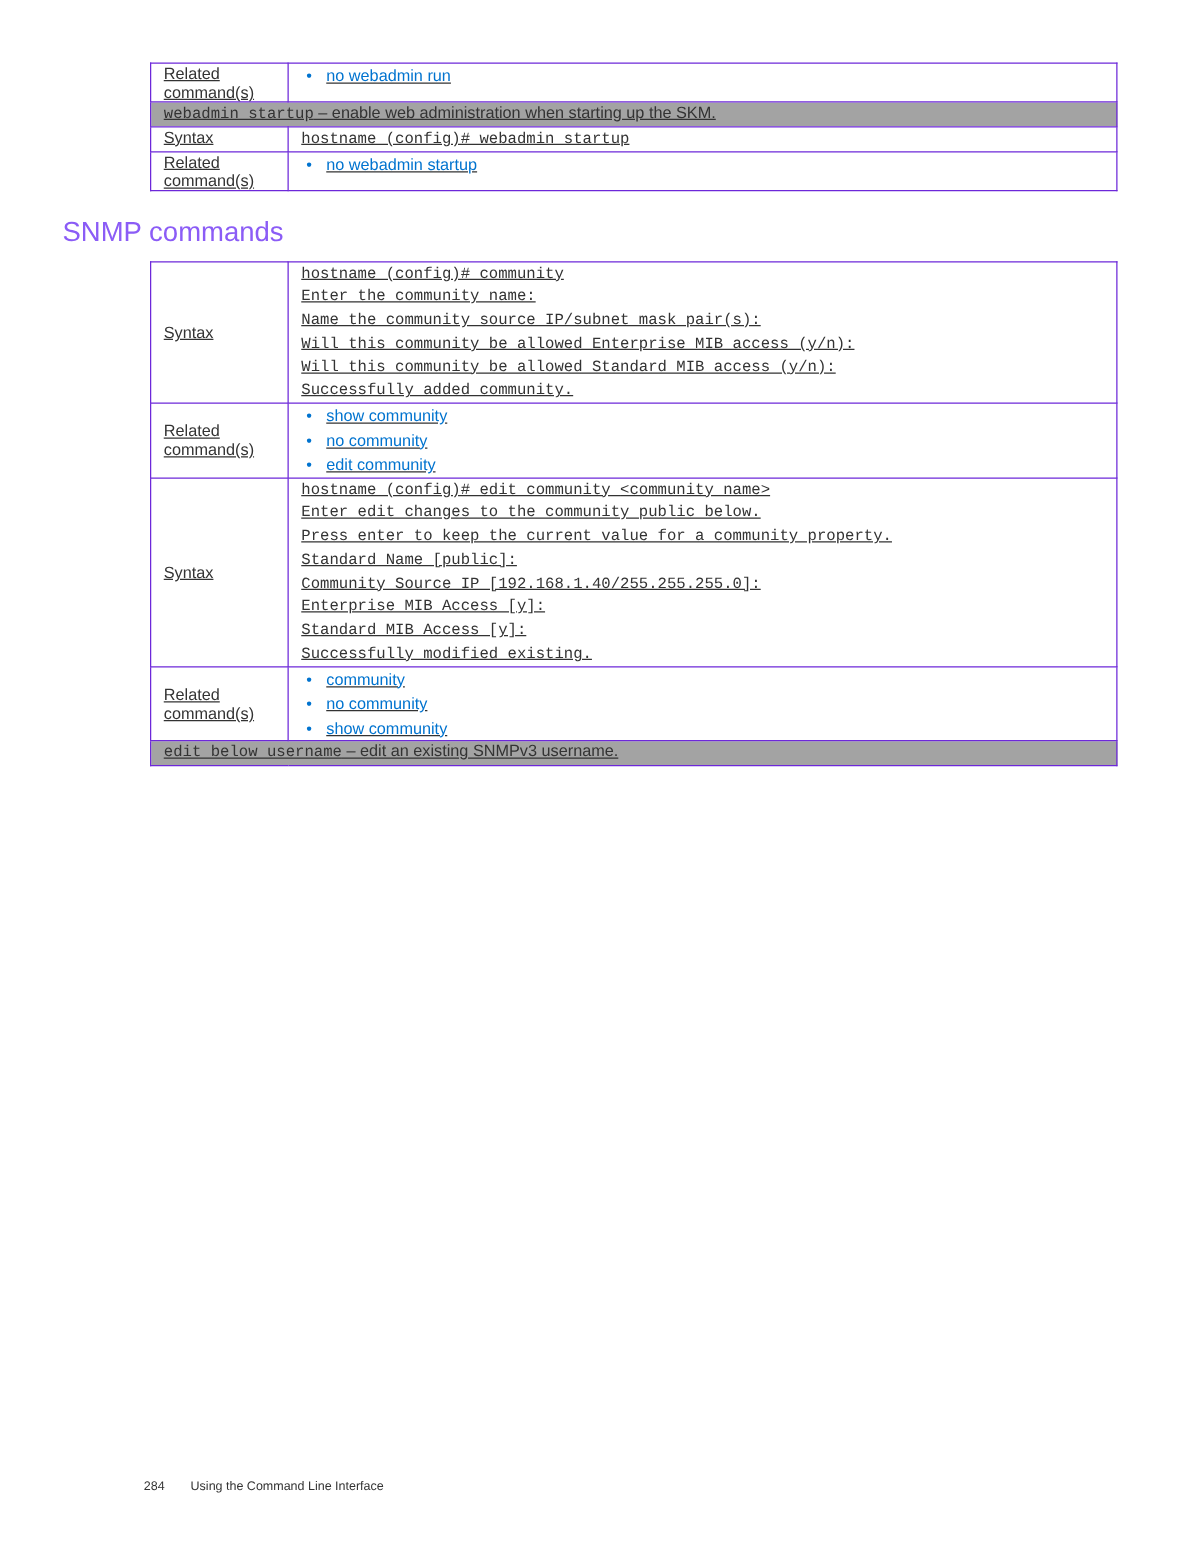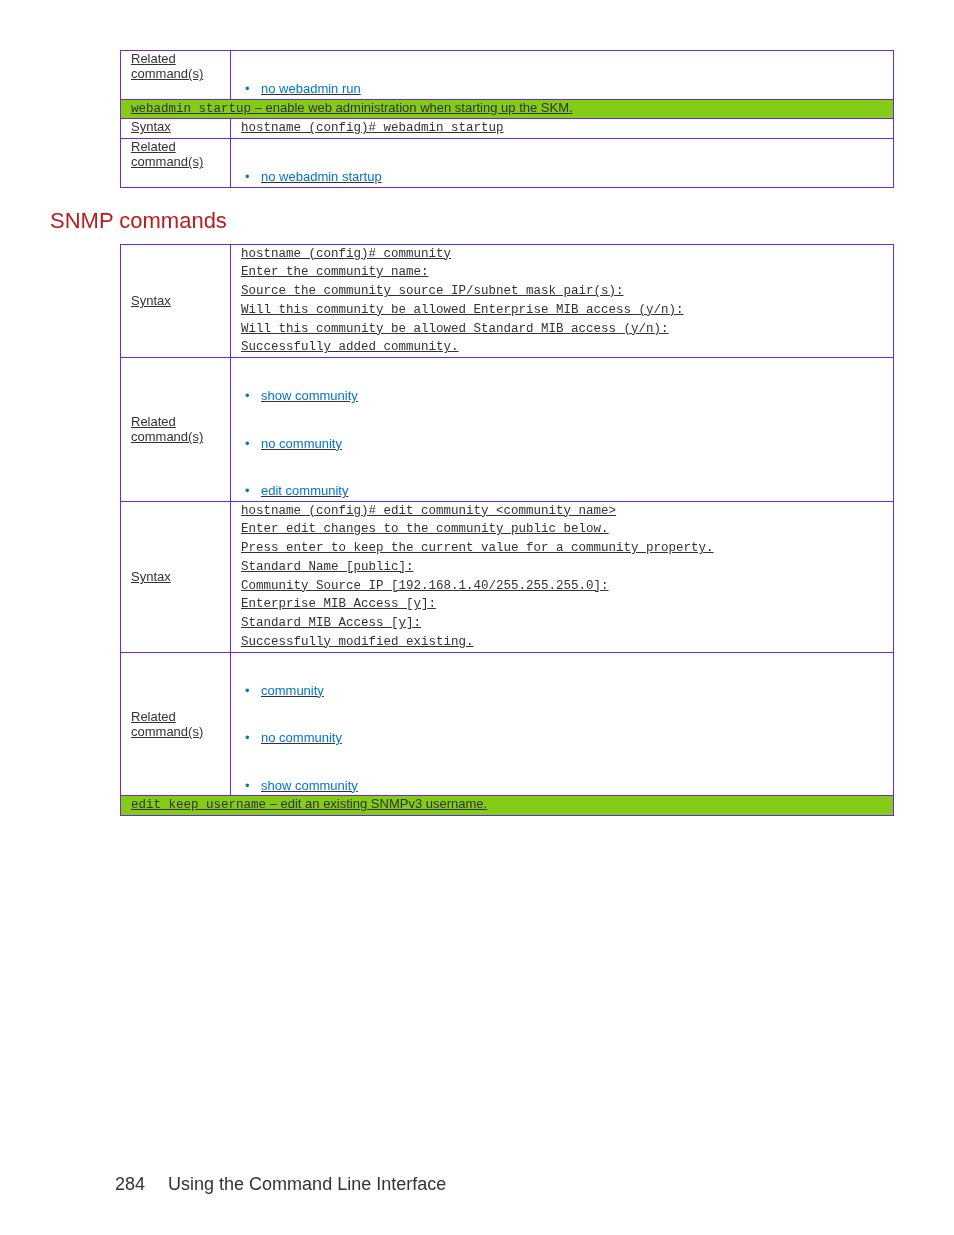--- a/index.html
+++ b/index.html
@@ -26,58 +26,57 @@
       border: 1px solid #6d28d9;
       padding: 0 10px;
       vertical-align: top;
       text-decoration: underline;
     }
     td.label-col {
       width: 110px;
       font-weight: normal;
     }
     td.full-span {
-      background: #84cc16;
+      background: #a3a3a3;
     }
     .mono {
       font-family: 'Courier New', monospace;
       font-size: 12.5px;
       line-height: 1.5;
     }
     .link {
       color: #0073cf;
     }
     ul {
       list-style: none;
       padding-left: 4px;
     }
     ul li {
       position: relative;
       padding-left: 16px;
       line-height: 1.5;
-      margin-top: 28px;
     }
     ul li::before {
       content: "•";
       position: absolute;
       left: 0;
       color: #0073cf;
       font-size: 13px;
     }
     h2 {
-      color: #b91c1c;
+      color: #8b5cf6;
       font-weight: normal;
       font-size: 22px;
       margin: 16px 0 10px -10px;
     }
     .footer {
       position: absolute;
       bottom: 40px;
       left: 115px;
-      font-size: 18px;
+      font-size: 10px;
     }
     .page-num {
       margin-right: 18px;
     }
   </style>
 </head>
 <body>
 
 <div class="table-wrap">
   <table>
@@ -116,21 +115,21 @@
 <h2>SNMP commands</h2>
 
 <div class="table-wrap">
   <table>
     <tbody>
     <tr>
       <td class="label-col" style="vertical-align: middle;">Syntax</td>
       <td>
         <div class="mono">hostname (config)# community</div>
         <div class="mono">Enter the community name:</div>
-        <div class="mono">Source the community source IP/subnet mask pair(s):</div>
+        <div class="mono">Name the community source IP/subnet mask pair(s):</div>
         <div class="mono">Will this community be allowed Enterprise MIB access (y/n):</div>
         <div class="mono">Will this community be allowed Standard MIB access (y/n):</div>
         <div class="mono">Successfully added community.</div>
       </td>
     </tr>
     <tr>
       <td class="label-col" style="vertical-align: middle;">Related command(s)</td>
       <td>
         <ul>
           <li><span class="link">show community</span></li>
@@ -157,21 +156,21 @@
       <td>
         <ul>
           <li><span class="link">community</span></li>
           <li><span class="link">no community</span></li>
           <li><span class="link">show community</span></li>
         </ul>
       </td>
     </tr>
     <tr>
       <td colspan="2" class="full-span">
-        <span class="mono">edit keep username</span><span> – edit an existing SNMPv3 username.</span>
+        <span class="mono">edit below username</span><span> – edit an existing SNMPv3 username.</span>
       </td>
     </tr>
   </tbody>
     </table>
 </div>
 
 <div class="footer">
   <span class="page-num">284</span>
   <span>Using the Command Line Interface</span>
 </div>

